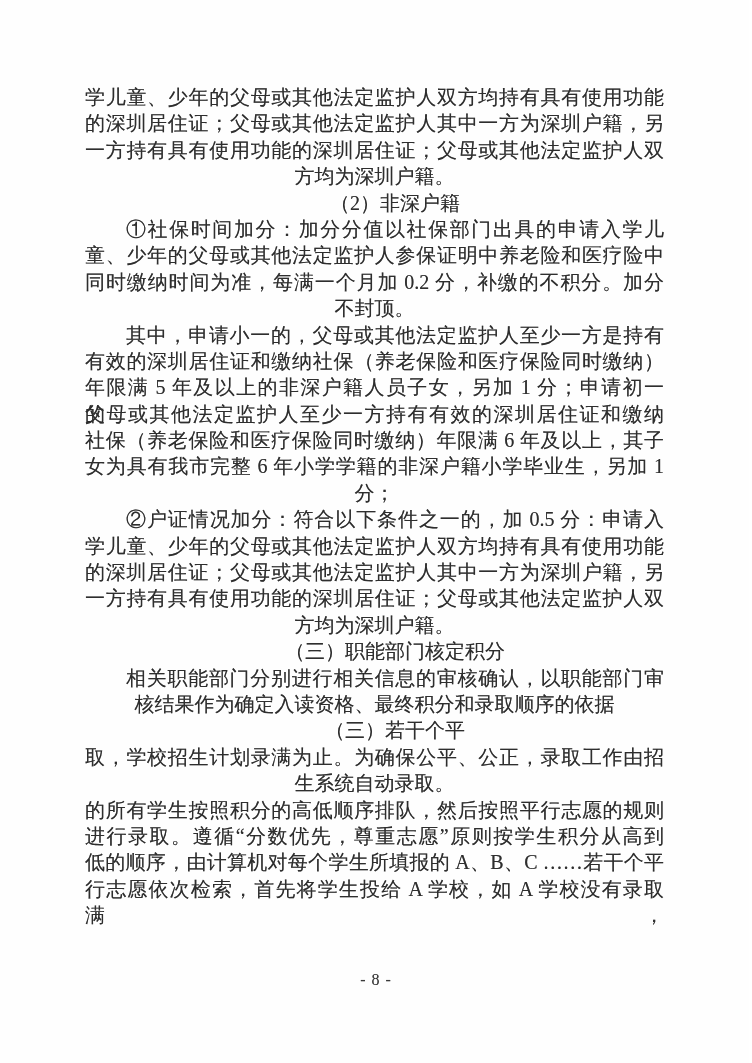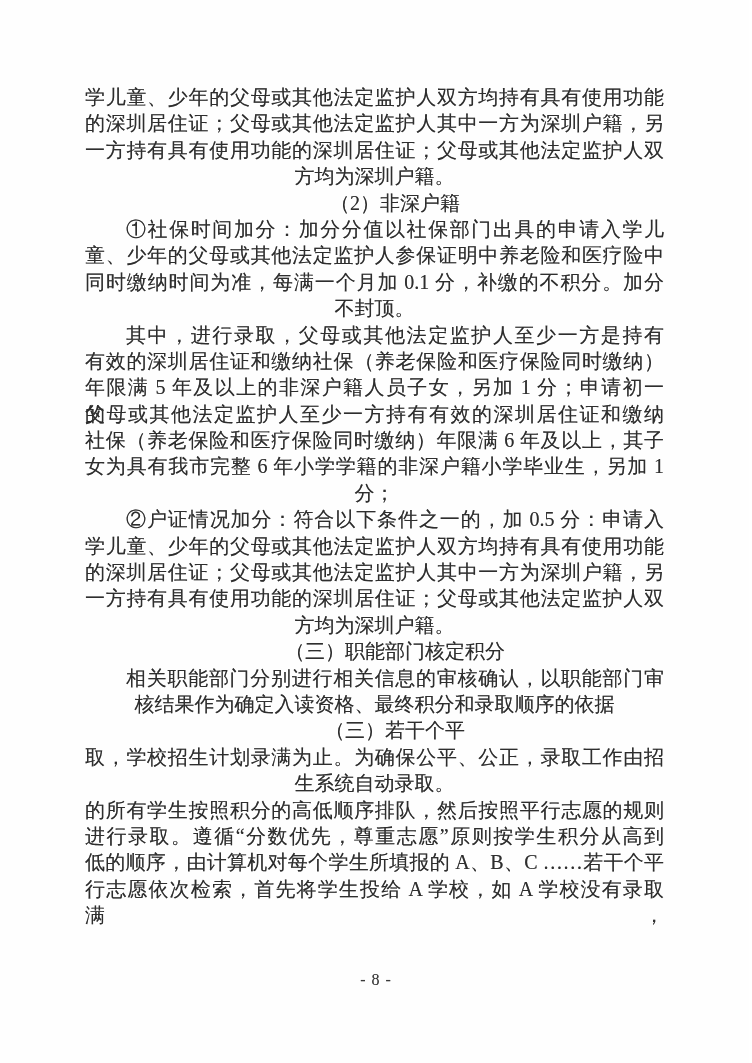--- a/index.html
+++ b/index.html
@@ -63,23 +63,23 @@
 
 <div class="page">
   <div class="doc-body">
       <div class="line justify"><span>学儿童、少年的父母或其他法定监护人双方均持有具有使用功能</span></div>
       <div class="line justify"><span>的深圳居住证；父母或其他法定监护人其中一方为深圳户籍，另</span></div>
       <div class="line justify"><span>一方持有具有使用功能的深圳居住证；父母或其他法定监护人双</span></div>
       <div class="line"><span>方均为深圳户籍。</span></div>
       <div class="line indent"><span class="bold">（2）非深户籍</span></div>
       <div class="line indent justify"><span class="bold">①社保时间加分：</span><span>加分分值以社保部门出具的申请入学儿</span></div>
       <div class="line justify"><span>童、少年的父母或其他法定监护人参保证明中养老险和医疗险中</span></div>
-      <div class="line justify"><span>同时缴纳时间为准，每满一个月加 0.1 分，补缴的不积分。加分</span></div>
+      <div class="line justify"><span>同时缴纳时间为准，每满一个月加 0.2 分，补缴的不积分。加分</span></div>
       <div class="line"><span>不封顶。</span></div>
-      <div class="line indent justify"><span>其中，进行录取，父母或其他法定监护人至少一方是持有</span></div>
+      <div class="line indent justify"><span>其中，申请小一的，父母或其他法定监护人至少一方是持有</span></div>
       <div class="line justify"><span>有效的深圳居住证和缴纳社保（养老保险和医疗保险同时缴纳）</span></div>
       <div class="line justify"><span>年限满 5 年及以上的非深户籍人员子女，另加 1 分；申请初一的，</span></div>
       <div class="line justify"><span>父母或其他法定监护人至少一方持有有效的深圳居住证和缴纳</span></div>
       <div class="line justify"><span>社保（养老保险和医疗保险同时缴纳）年限满 6 年及以上，其子</span></div>
       <div class="line justify"><span>女为具有我市完整 6 年小学学籍的非深户籍小学毕业生，另加 1</span></div>
       <div class="line"><span>分；</span></div>
       <div class="line indent justify"><span class="bold">②户证情况加分：</span><span>符合以下条件之一的，加 0.5 分：申请入</span></div>
       <div class="line justify"><span>学儿童、少年的父母或其他法定监护人双方均持有具有使用功能</span></div>
       <div class="line justify"><span>的深圳居住证；父母或其他法定监护人其中一方为深圳户籍，另</span></div>
       <div class="line justify"><span>一方持有具有使用功能的深圳居住证；父母或其他法定监护人双</span></div>

